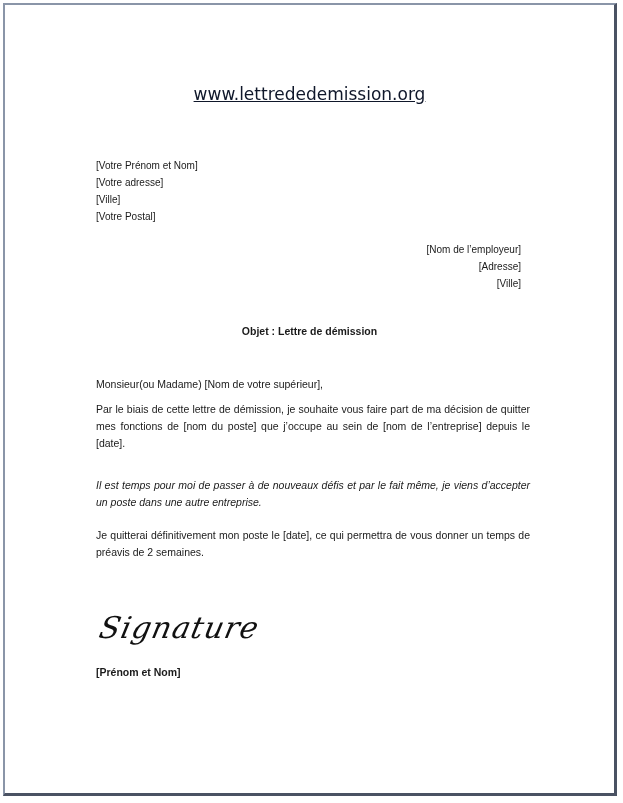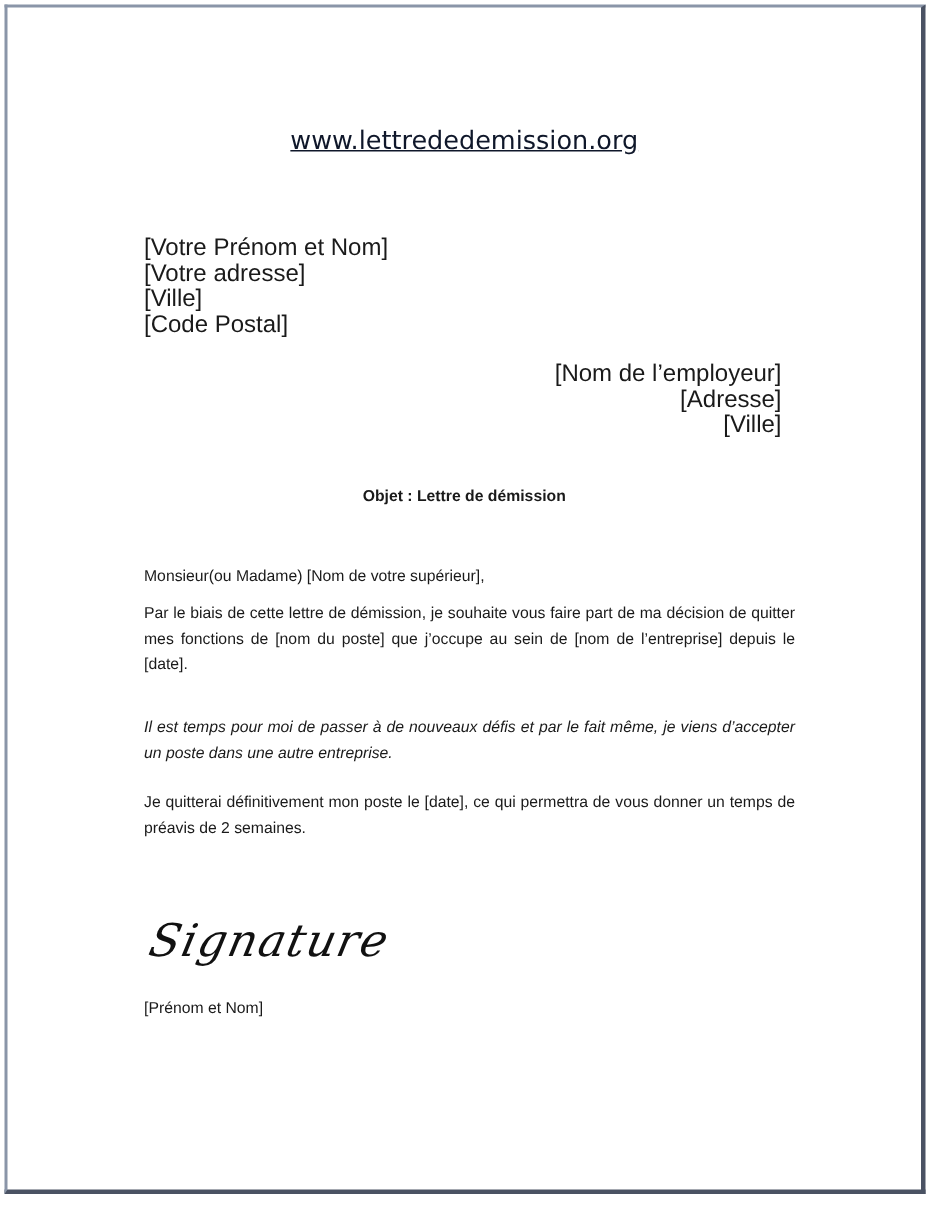--- a/index.html
+++ b/index.html
@@ -24,21 +24,21 @@
     }
     .site-link {
       position: absolute;
       left: 0; right: 0; top: 79px;
       text-align: center;
       font-family: "DejaVu Sans", sans-serif;
       font-size: 17px;
       color: #0f172a;
       text-decoration: underline;
     }
-    .block { position: absolute; font-size: 16px; line-height: 17px; }
+    .block { position: absolute; font-size: 10px; line-height: 17px; }
     .sender { left: 91px; top: 152px; }
     .recipient { right: 93px; top: 236px; text-align: right; }
     .subject {
       position: absolute; left: 0; right: 0; top: 320px;
       text-align: center; font-weight: bold; font-size: 10.5px;
     }
     .body-text {
       position: absolute; left: 91px; width: 434px;
       font-size: 10.5px; line-height: 17px; text-align: justify;
     }
@@ -49,34 +49,34 @@
     .p4 { top: 573px; }
     .signature {
       position: absolute; left: 95px; top: 605px;
       font-family: "DejaVu Serif", serif;
       font-style: italic;
       font-size: 30px;
       color: #111;
       letter-spacing: 1px;
       transform: skewX(-12deg);
     }
-    .signer { position: absolute; left: 91px; top: 659px; font-size: 10.5px; line-height: 17px; }
+    .signer { position: absolute; left: 91px; top: 659px; font-size: 10.5px; line-height: 17px; font-weight: bold; }
     .line { display: block; }
   </style>
 </head>
 <body>
 
 <div class="page">
   <div class="site-link">www.lettrededemission.org</div>
 
   <div class="block sender">
     <span class="line">[Votre Prénom  et Nom]</span>
     <span class="line">[Votre adresse]</span>
     <span class="line">[Ville]</span>
-    <span class="line">[Code Postal]</span>
+    <span class="line">[Votre Postal]</span>
   </div>
 
   <div class="block recipient">
     <span class="line">[Nom de l’employeur]</span>
     <span class="line">[Adresse]</span>
     <span class="line">[Ville]</span>
   </div>
 
   <div class="subject">Objet : Lettre de démission</div>
 

